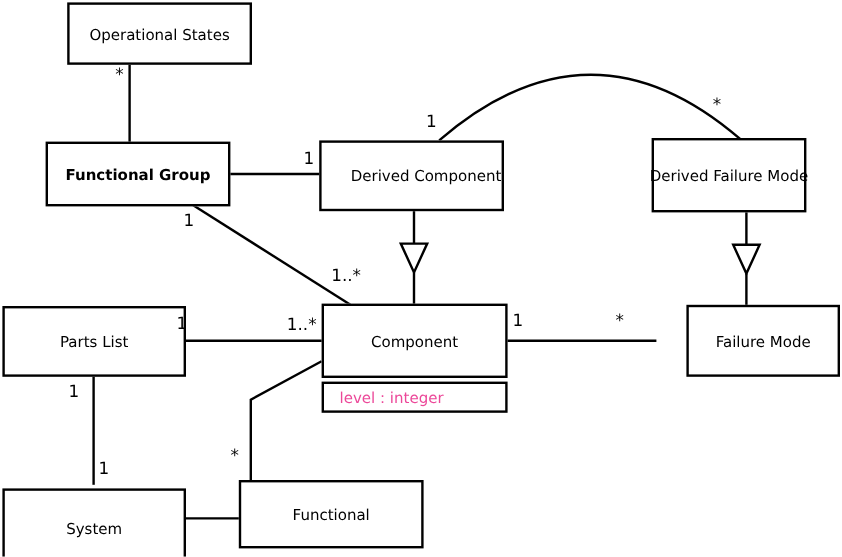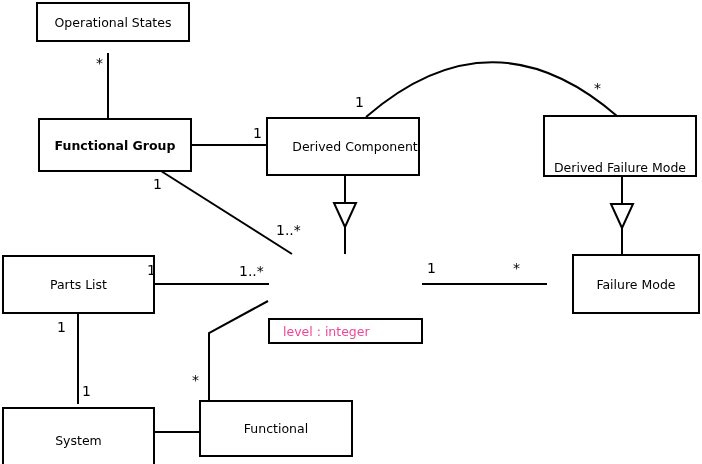--- a/index.html
+++ b/index.html
@@ -68,40 +68,43 @@
       <path d="M154 284 L269 284"></path>
       <path d="M422 284 L547 284"></path>
       <path d="M78 313 L78 404"></path>
       <path d="M154 432 L200 432"></path>
       <path d="M209 401 L209 333 L268 301"></path>
       <polygon points="334,203 356,203 345,227" fill="#ffffff"></polygon>
       <polygon points="611,204 633,204 622,228" fill="#ffffff"></polygon>
     </g>
   </svg>
 
-  <div class="uml-class" style="left:36px; top:2px; width:154px; height:40px;">
+  <div class="uml-class" style="left:56px; top:2px; width:154px; height:52px;">
     <span>Operational States</span>
   </div>
 
   <div class="uml-class" style="left:38px; top:118px; width:154px; height:54px;font-weight:bold;">
     <span>Functional Group</span>
   </div>
 
   <div class="uml-class" style="left:266px; top:117px; width:154px; height:59px;padding-left:24px;">
     <span>Derived Component</span>
   </div>
 
-  <div class="uml-class" style="left:543px; top:115px; width:154px; height:62px;align-items:flex-end;">
+  <div class="uml-class" style="left:543px; top:115px; width:129px; height:62px;">
     <span>Derived Failure Mode</span>
   </div>
 
   <div class="uml-class" style="left:2px; top:255px; width:153px; height:59px;">
     <span>Parts List</span>
   </div>
 
+  <div class="uml-class" style="left:268px; top:253px; width:155px; height:62px;">
+    <span>Component</span>
+  </div>
   <div class="uml-attr-compartment" style="left:268px; top:318px; width:155px; height:26px;">
     <span>level : integer</span>
   </div>
 
   <div class="uml-class" style="left:572px; top:254px; width:128px; height:60px;">
     <span>Failure Mode</span>
   </div>
 
   <div class="uml-class" style="left:2px; top:407px; width:153px; height:67px;">
     <span>System</span>

